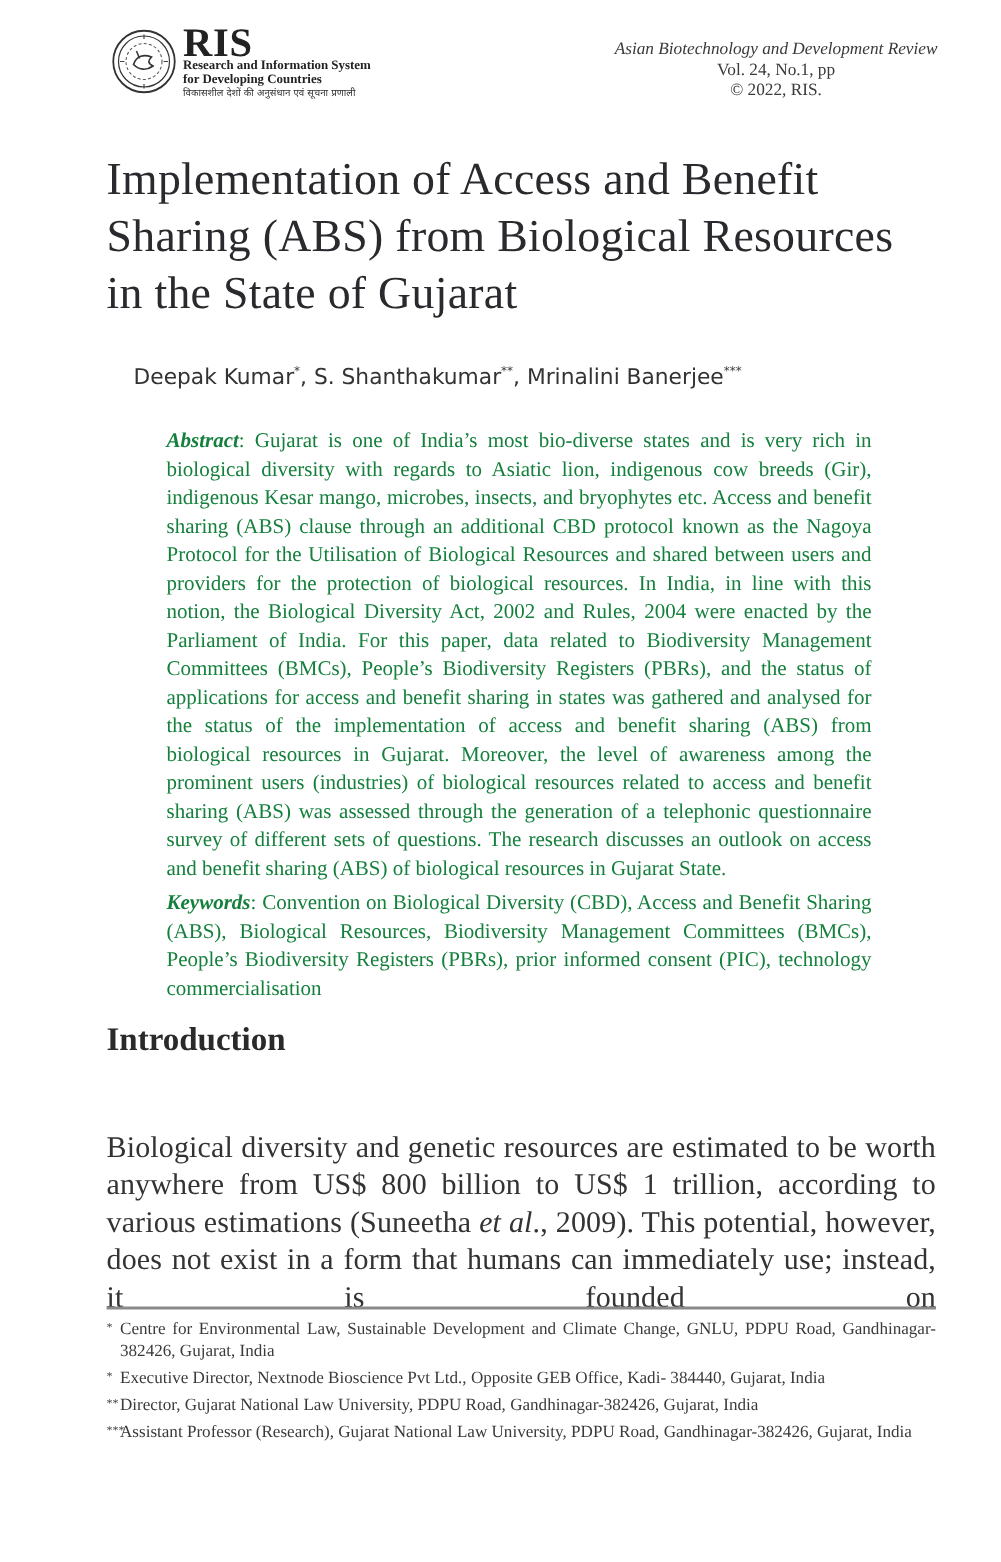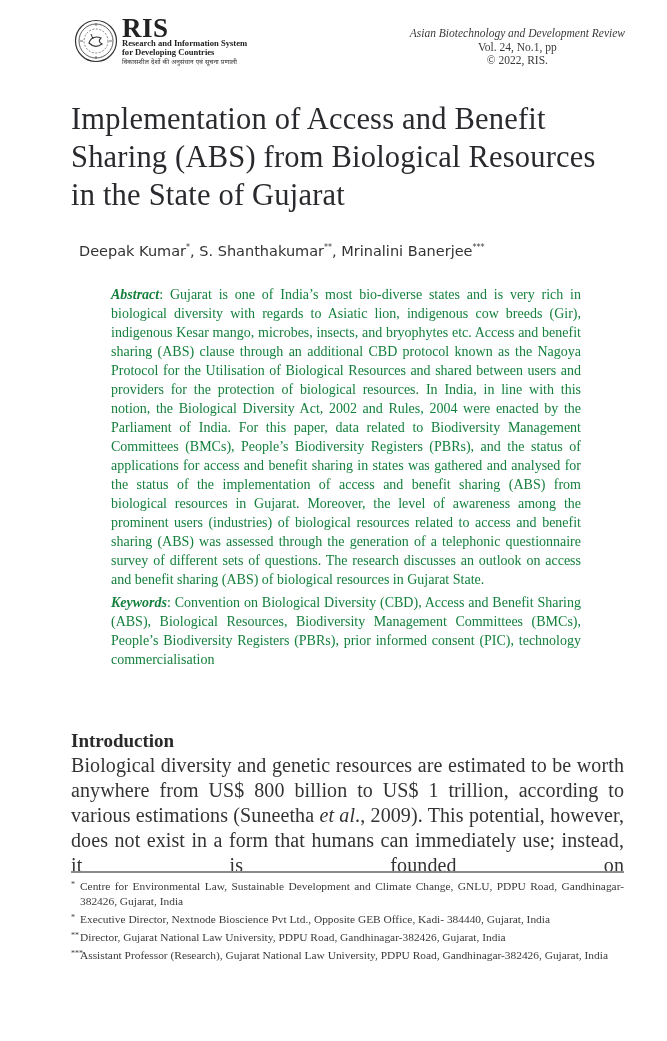--- a/index.html
+++ b/index.html
@@ -23,38 +23,38 @@
   .journal span { display:block;text-align:center; }
 
   
   .title {
     position: absolute; left: 71px; top: 100px; width: 580px;
     font-family: "Liberation Serif", "DejaVu Serif", serif;
     font-size: 30.5px; line-height: 38px; color: #2a2a2e; margin: 0; font-weight: normal;
     letter-spacing: 0.2px;
   }
   .authors {
-    position: absolute; left: 79px; top: 243px;
+    position: absolute; left: 89px; top: 243px;
     font-family: "DejaVu Sans", sans-serif; font-size: 14.5px; color: #333; letter-spacing: 0;
   }
   .authors sup { font-size: 8px; vertical-align: 6px; }
 
   
   .abstract {
     position: absolute; left: 111px; top: 285px; width: 470px;
     font-size: 14px; line-height: 19px; text-align: justify; color: #15803d;
   }
   .abstract p { margin: 0; }
   .abstract .kw { margin-top: 4px; }
   .abstract b { font-style: italic; font-weight: bold; }
 
   
   .intro-heading {
-    position: absolute; left: 71px; top: 730px; margin: 0;
-    font-size: 19px; font-weight: bold; color: #2a2a2a;
+    position: absolute; left: 71px; top: 680px; margin: 0;
+    font-size: 22px; font-weight: bold; color: #2a2a2a;
   }
   .intro-body {
     position: absolute; left: 71px; top: 753px; width: 553px;
     font-size: 20px; line-height: 25px; text-align: justify; text-align-last: justify; color: #333;
     letter-spacing: 0.1px;
   }
   .intro-body p { margin: 0; }
 
   .rule { position: absolute; left: 71px; top: 871px; width: 553px; height: 1.5px; background: #8a8a8a; }
 

